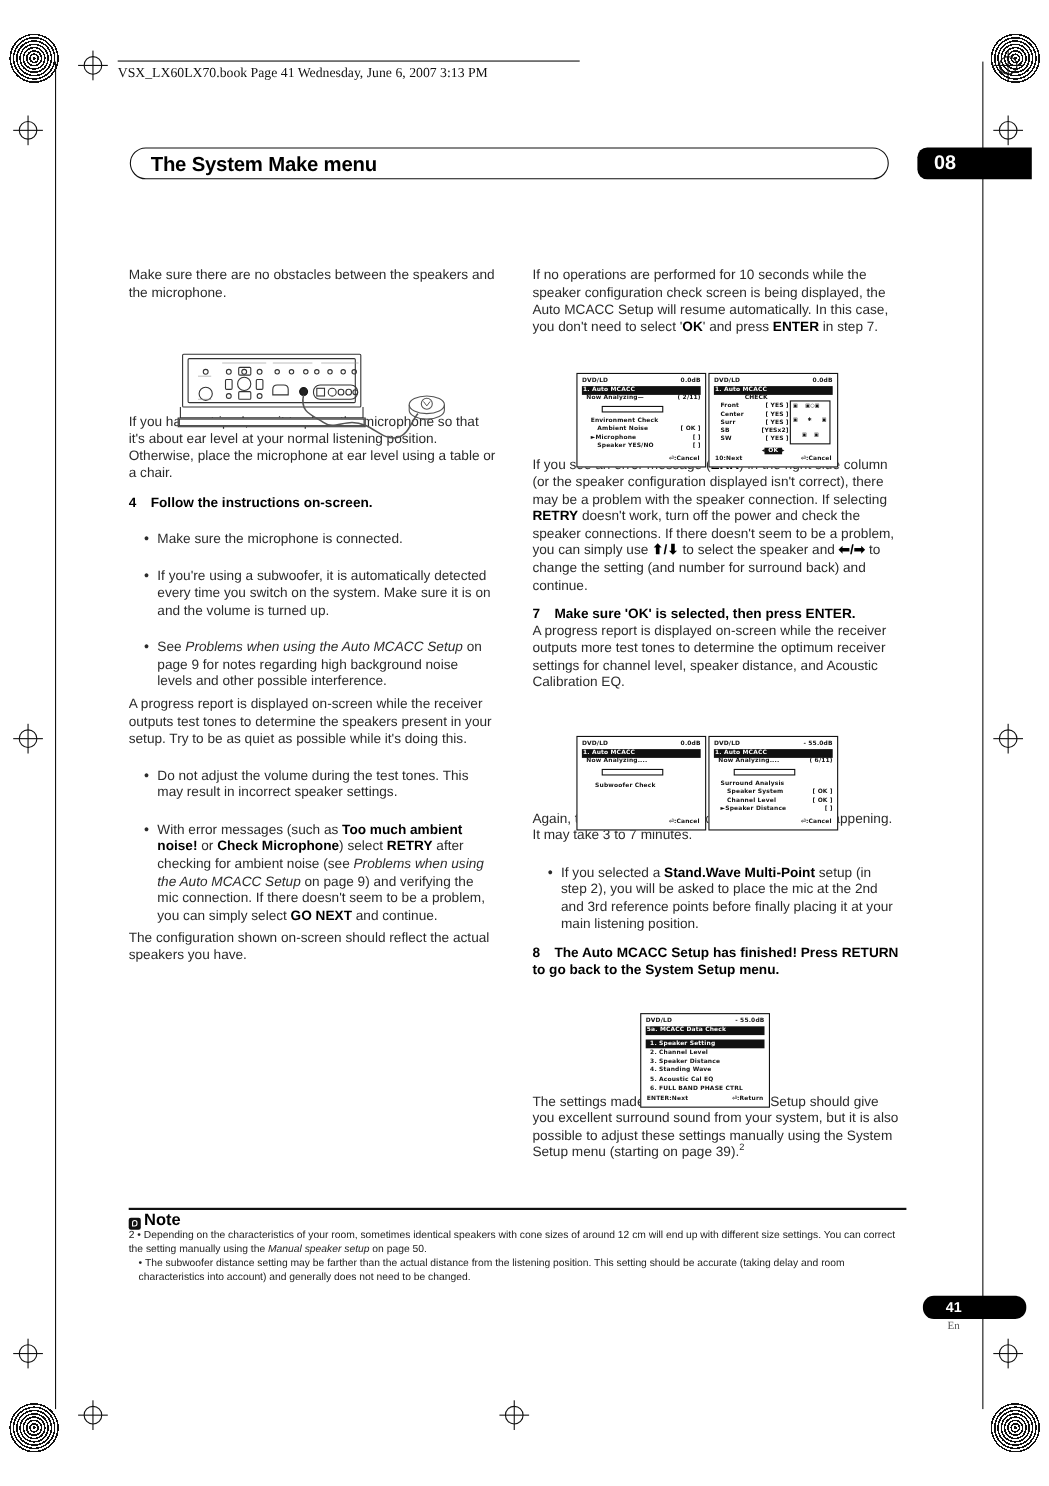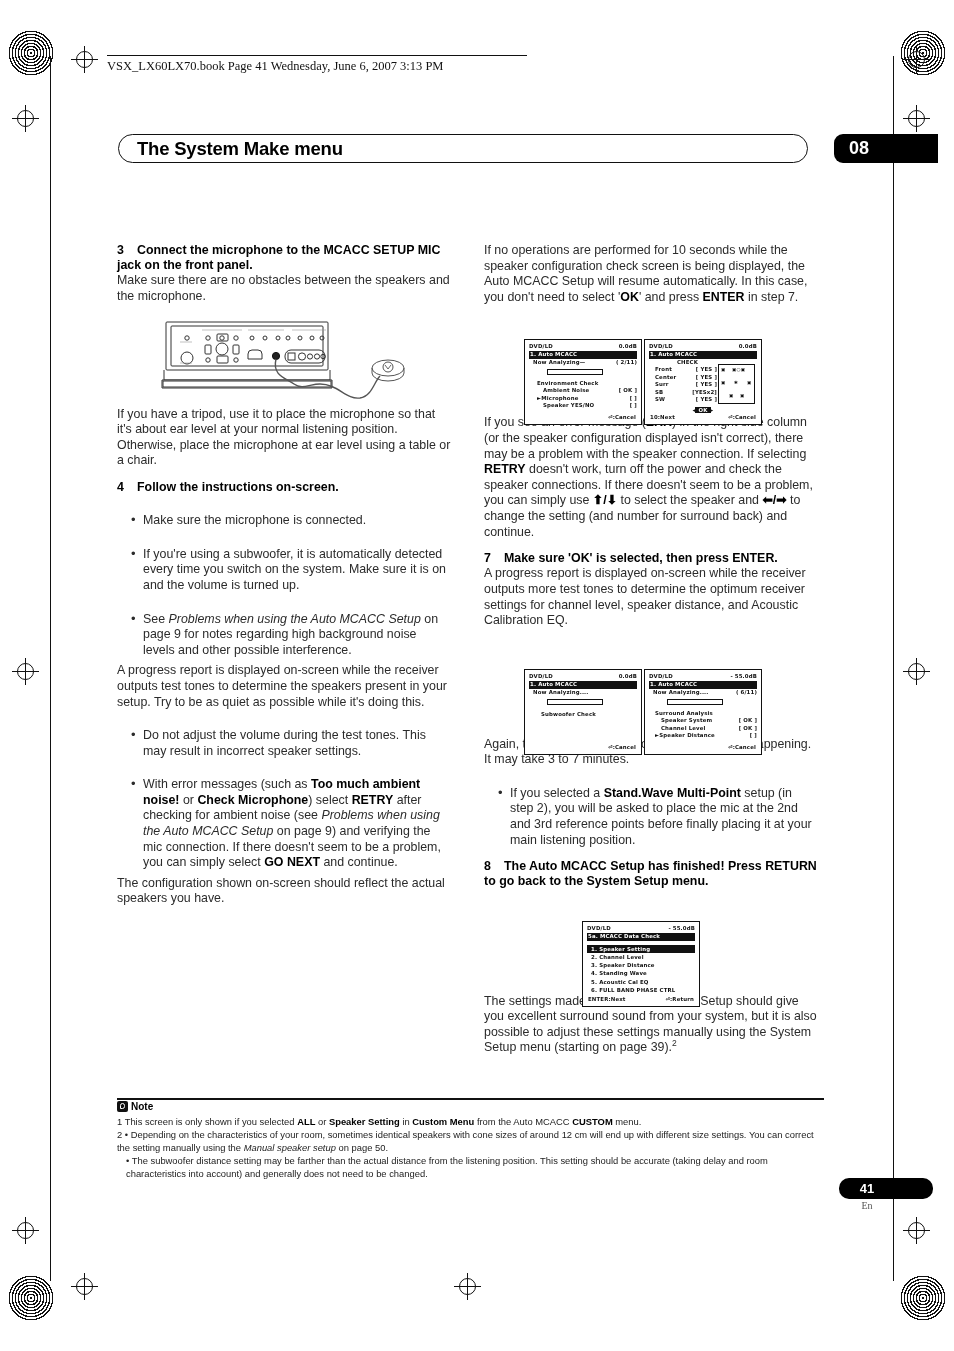--- a/index.html
+++ b/index.html
@@ -215,21 +215,21 @@
   
   .note-rule {
     position: absolute;
     left: 117px; top: 1098px;
     width: 707px; height: 2.4px;
     background: #111;
   }
   .note-head {
     position: absolute;
     left: 117px; top: 1101px;
-    font-size: 10px;
+    font-size: 15px;
     font-weight: bold;
     color: #000;
     display: flex;
     align-items: flex-end;
     gap: 3px;
   }
   .note-icon {
     width: 11px; height: 11px;
     background: #111;
     border-radius: 2px;
@@ -306,23 +306,20 @@
 <div class="crop-v" style="left:893px; top:56px; height:1225px;"></div>
 
 <div class="runhead">VSX_LX60LX70.book  Page 41  Wednesday, June 6, 2007  3:13 PM</div>
 
 <div class="title-pill"></div>
 <div class="title-text">The System Make menu</div>
 <div class="chapter-badge">08</div>
 
 <div class="col col-left">
 
-  <div class="step">
-    <span class="num">3</span><span class="body">Connect the microphone to the MCACC SETUP MIC jack on the front panel.</span>
-  </div>
   <p class="para">Make sure there are no obstacles between the speakers and the microphone.</p>
 
   <div style="height:102px;"></div>
 
   <p class="para">If you have a tripod, use it to place the microphone so that it's about ear level at your normal listening position. Otherwise, place the microphone at ear level using a table or a chair.</p>
 
   <div class="step">
     <span class="num">4</span><span class="body">Follow the instructions on-screen.</span>
   </div>
   <ul class="bullets">
@@ -554,19 +551,18 @@
   <div class="osd-leftbtm">ENTER:Next</div>
   <div class="osd-cancel">⏎<span>:Return</span></div>
 </div>
 
 <div class="note-rule"></div>
 <div class="note-head">
   <span class="note-icon"></span>
   <span>Note</span>
 </div>
 <div class="footnotes">
-  <p>1 This screen is only shown if you selected <b>ALL</b> or <b>Speaker Setting</b> in <b>Custom Menu</b> from the Auto MCACC <b>CUSTOM</b> menu.</p>
   <p>2 • Depending on the characteristics of your room, sometimes identical speakers with cone sizes of around 12 cm will end up with different size settings. You can correct the setting manually using the <i>Manual speaker setup</i> on page 50.</p>
   <p class="indent">• The subwoofer distance setting may be farther than the actual distance from the listening position. This setting should be accurate (taking delay and room characteristics into account) and generally does not need to be changed.</p>
 </div>
 
 <div class="pagenum-pill">41</div>
 <div class="pagenum-en">En</div>
 
 </body></html>

